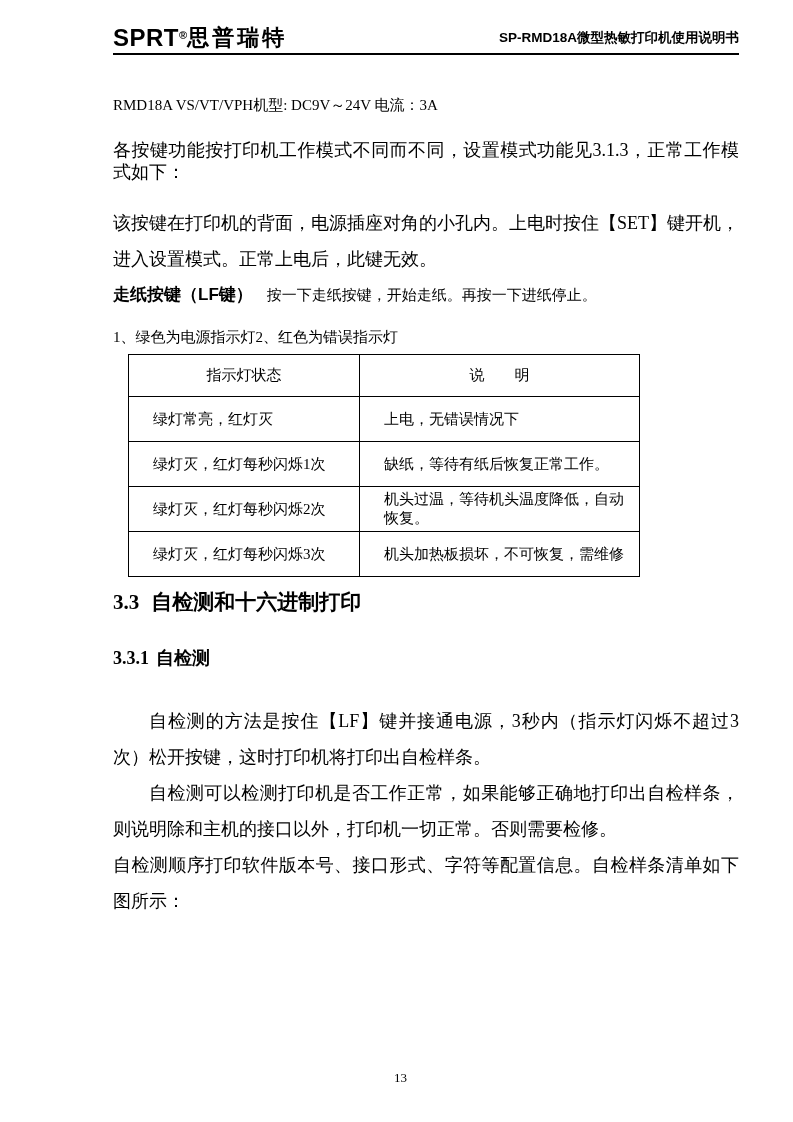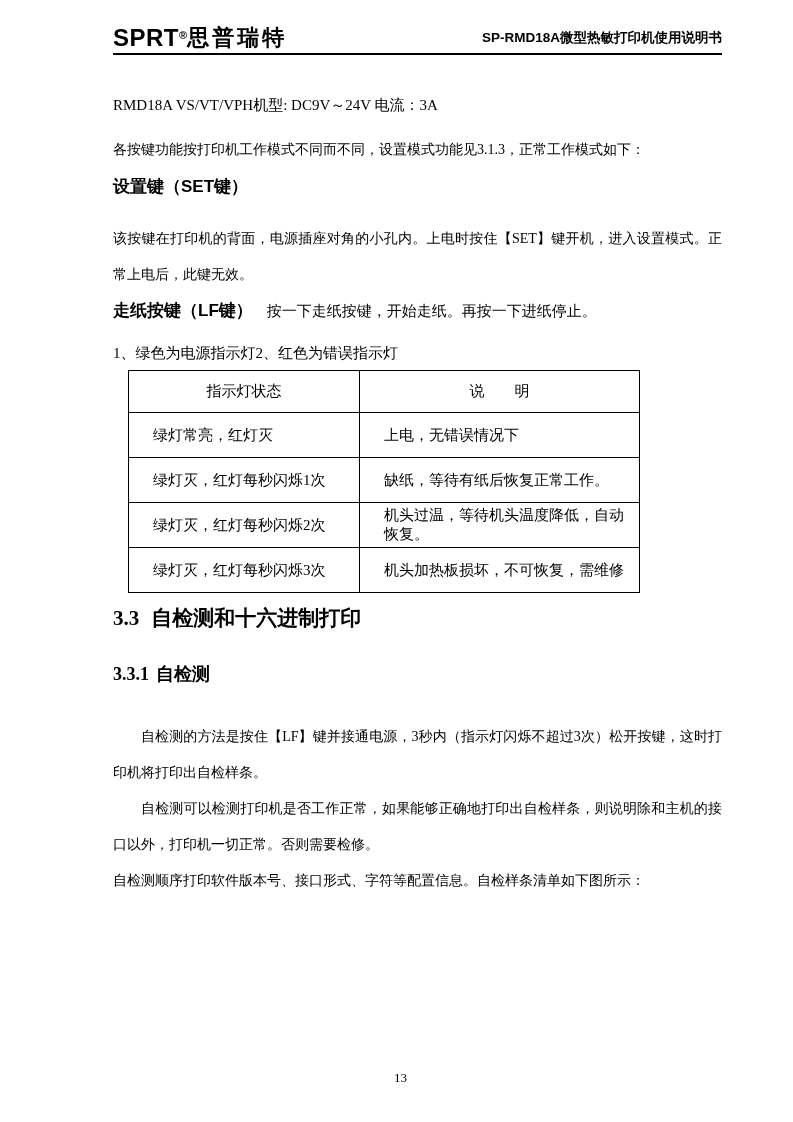--- a/index.html
+++ b/index.html
@@ -1,21 +1,21 @@
 <!DOCTYPE html>
 <html><head>
 <meta charset="utf-8">
 <style>
   html,body{margin:0;padding:0;background:#e8e8e8;}
   .page{
     width:793px;height:1122px;background:#ffffff;position:relative;
     font-family:"Liberation Serif","DejaVu Serif",serif;color:#000;
     margin:0 auto;overflow:hidden;
   }
-  .content{padding:0 71px 0 113px;}
+  .content{padding:0 54px 0 113px;}
 
   
   .header{
     display:flex;justify-content:space-between;align-items:flex-end;
     padding-top:26px;padding-bottom:3px;border-bottom:2px solid #000;
   }
   .logo-wrap{display:flex;align-items:flex-end;line-height:1;}
   .brand{font-family:"Liberation Sans","DejaVu Sans",sans-serif;font-weight:bold;font-size:24px;letter-spacing:0.5px;}
   .brand-reg{font-family:"Liberation Sans","DejaVu Sans",sans-serif;font-weight:bold;font-size:11px;vertical-align:top;position:relative;top:-9px;}
   .brand-cn{font-weight:bold;font-size:22px;letter-spacing:3px;padding-bottom:1px;}
@@ -30,21 +30,21 @@
   }
   .h-major .num{margin-right:12px;}
   .num-sans{font-family:"Liberation Sans","DejaVu Sans",sans-serif;}
   .num-serif{font-family:"Liberation Serif","DejaVu Serif",serif;}
   .h-minor{
     font-family:"Liberation Sans","DejaVu Sans",sans-serif;font-weight:bold;
     font-size:18px;line-height:22px;margin-top:32px;
   }
   .h-minor .num{margin-right:7px;}
 
-  .para{font-size:14px;line-height:36px;text-align:justify;}
+  .para{font-size:18px;line-height:36px;text-align:justify;}
   .intro{margin-top:24px;line-height:22px;}
   .key-title{
     font-family:"Liberation Sans","DejaVu Sans",sans-serif;font-weight:bold;
     font-size:17px;line-height:24px;
   }
   .set-key-title{margin-top:14px;}
   .set-key-body{margin-top:22px;}
   .lf-line{margin-top:6px;line-height:24px;font-size:15px;}
   .lf-line .lf-body{margin-left:14px;font-weight:normal;font-family:"Liberation Serif","DejaVu Serif",serif;}
   .led-note{margin-top:20px;font-size:15px;line-height:20px;font-family:Liberation Serif, serif;}
@@ -84,21 +84,20 @@
           <span class="brand-cn">思普瑞特</span>
       </div>
       <div class="doc-title">SP-RMD18A微型热敏打印机使用说明书</div>
     </div>
 
     <div class="power-line">RMD18A VS/VT/VPH机型: DC9V～24V 电流：3A</div>
 
 
     <div class="para intro">各按键功能按打印机工作模式不同而不同，设置模式功能见3.1.3，正常工作模式如下：</div>
 
-    <div class="key-title set-key-title">设置键（SET键）</div>
 
     <div class="para set-key-body">该按键在打印机的背面，电源插座对角的小孔内。上电时按住【SET】键开机，进入设置模式。正常上电后，此键无效。</div>
 
     <div class="lf-line">
       <span class="key-title">走纸按键（LF键）</span><span class="lf-body">按一下走纸按键，开始走纸。再按一下进纸停止。</span>
     </div>
 
     <div class="led-note">1、绿色为电源指示灯2、红色为错误指示灯</div>
 
     <table class="led">

